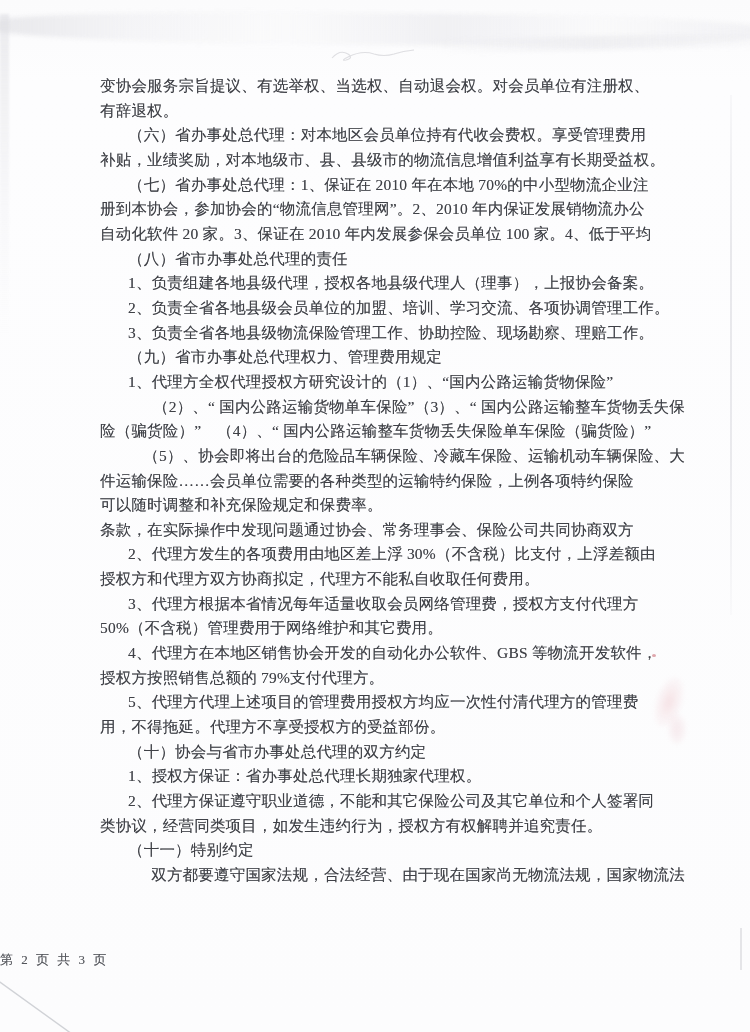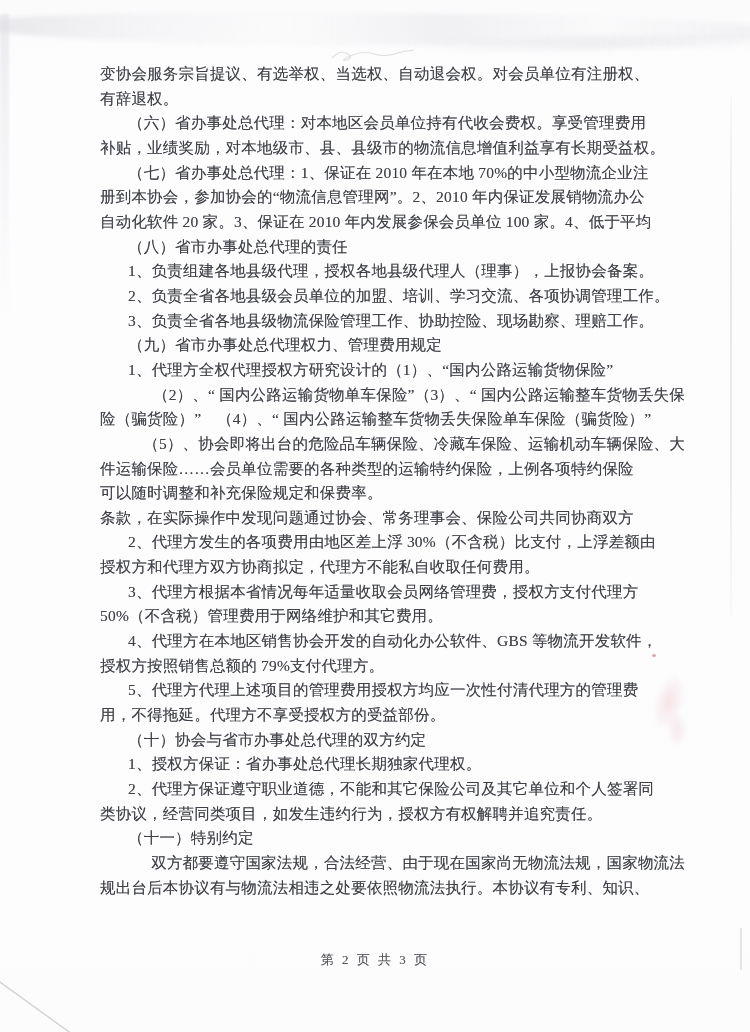--- a/index.html
+++ b/index.html
@@ -74,35 +74,34 @@
     position:absolute;left:6px;top:18px;width:4px;height:3px;
     background:rgba(198,96,106,.55);
     border-radius:50%;
     filter:blur(.4px);
   }
   .pencil{
     position:absolute;left:328px;top:40px;width:90px;height:26px;
   }
   
   .doc-body{
-    position:absolute;left:100px;top:62px;width:585px;
+    position:absolute;left:100px;top:74px;width:585px;
     font-size:15.5px;
     line-height:24.65px;
     color:#3f4147;
     text-shadow:0 0 .6px rgba(63,65,71,.5);
     letter-spacing:.2px;
     font-family:Liberation Serif, serif;
   }
   .line{white-space:nowrap;}
   .line[data-indent="p"]{padding-left:28px;}
   .line[data-indent="s"]{padding-left:12px;text-align:right;}
   .line[data-indent="h"]{margin-left:-6px;text-align:right;}
   .footer{
     position:absolute;left:0;top:951px;width:750px;
-    text-align:center;
     font-size:13px;
     letter-spacing:2.5px;
     color:#54565c;
     text-shadow:0 0 .5px rgba(84,86,92,.45);
   }
 </style>
 </head>
 <body>
 
 <div class="page">
@@ -143,21 +142,20 @@
       <div class="line" data-indent="p">4、代理方在本地区销售协会开发的自动化办公软件、GBS 等物流开发软件，</div>
       <div class="line" data-indent="n">授权方按照销售总额的 79%支付代理方。</div>
       <div class="line" data-indent="p">5、代理方代理上述项目的管理费用授权方均应一次性付清代理方的管理费</div>
       <div class="line" data-indent="n">用，不得拖延。代理方不享受授权方的受益部份。</div>
       <div class="line" data-indent="p">（十）协会与省市办事处总代理的双方约定</div>
       <div class="line" data-indent="p">1、授权方保证：省办事处总代理长期独家代理权。</div>
       <div class="line" data-indent="p">2、代理方保证遵守职业道德，不能和其它保险公司及其它单位和个人签署同</div>
       <div class="line" data-indent="n">类协议，经营同类项目，如发生违约行为，授权方有权解聘并追究责任。</div>
       <div class="line" data-indent="p">（十一）特别约定</div>
       <div class="line" data-indent="s">双方都要遵守国家法规，合法经营、由于现在国家尚无物流法规，国家物流法</div>
-      <div class="line" data-indent="n">规出台后本协议有与物流法相违之处要依照物流法执行。本协议有专利、知识、</div>
     </div>
 
   <div class="footer">第 2 页 共 3 页</div>
 
   <div class="smudge">
     <div class="blob1"></div>
     <div class="blob2"></div>
     <div class="dot"></div>
   </div>
 

